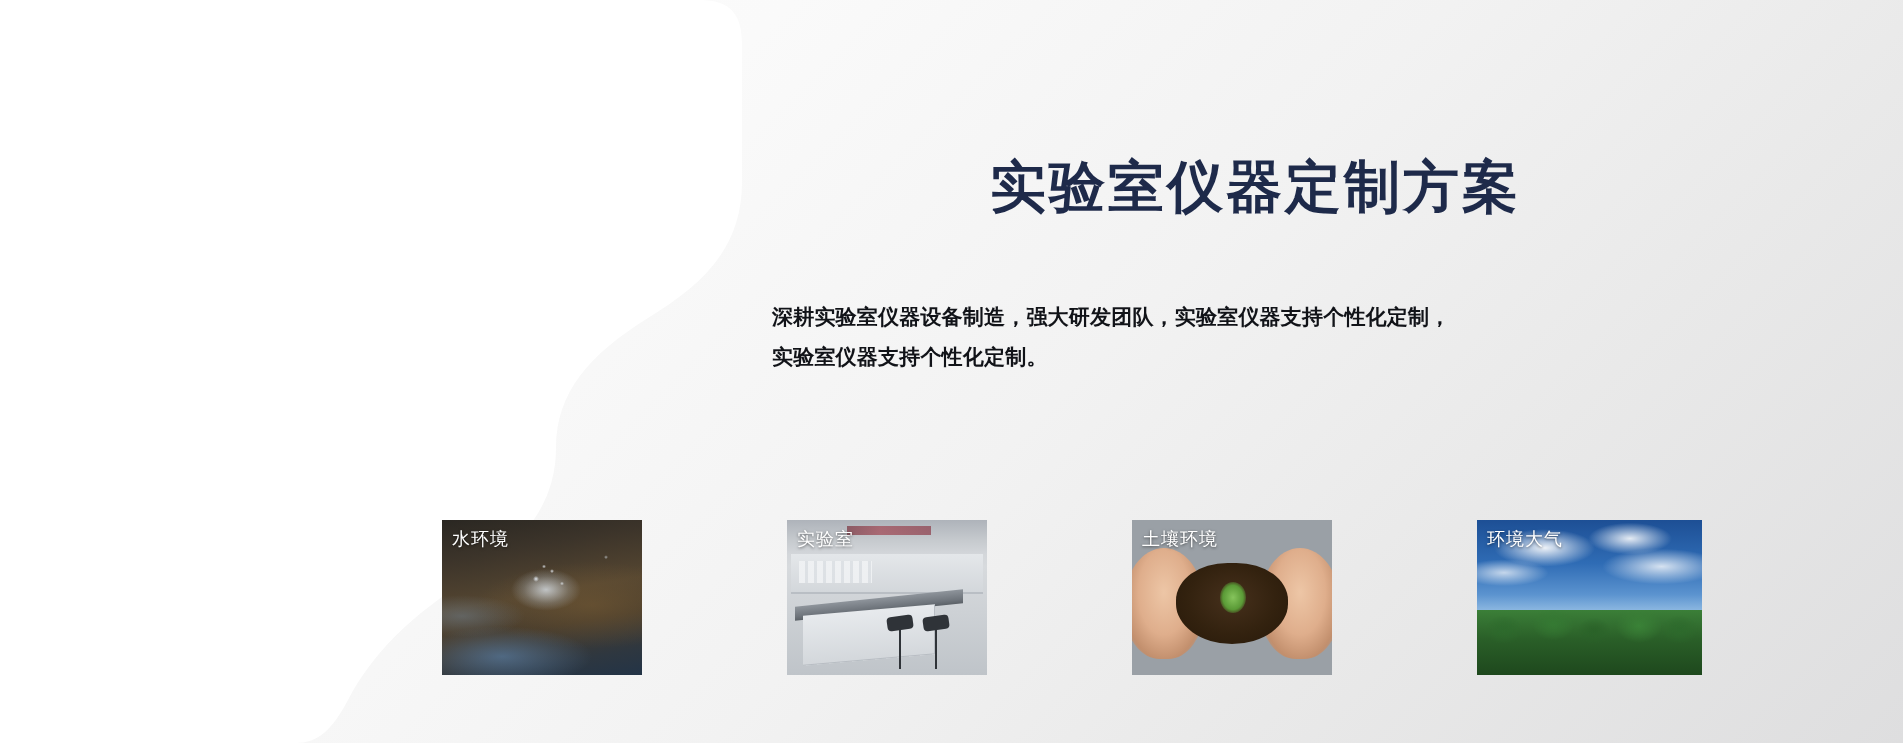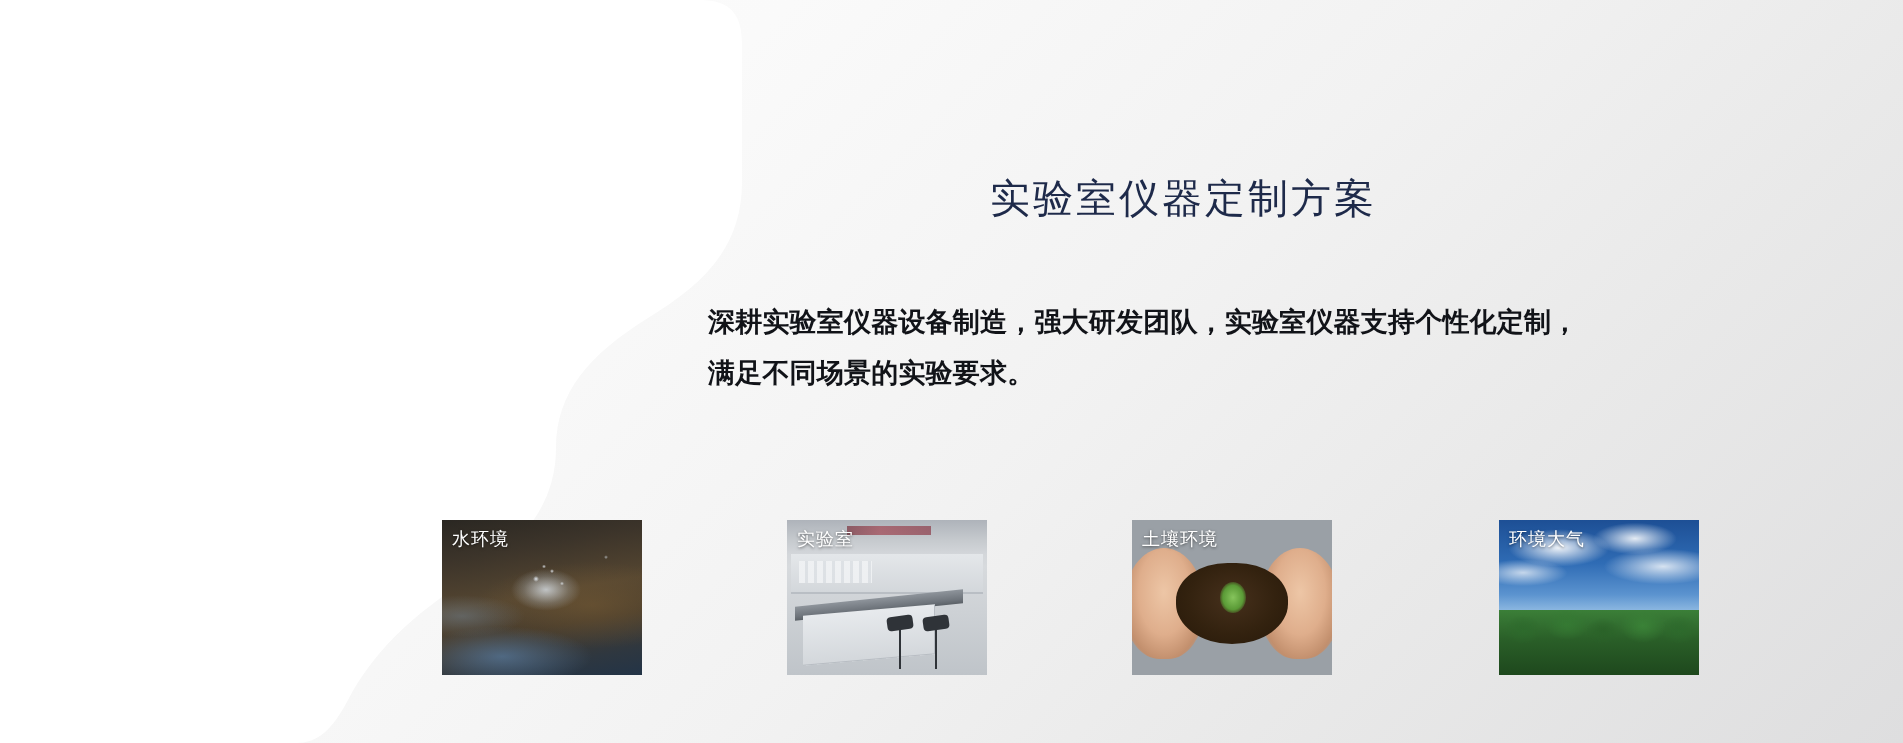--- a/index.html
+++ b/index.html
@@ -12,40 +12,40 @@
     position:relative;width:1903px;height:743px;overflow:hidden;
     background:linear-gradient(135deg,#fdfdfd 0%,#fafafa 30%,#f2f2f2 55%,#e9e9e9 75%,#dededf 100%);
   }
   
   .bg-layer{position:absolute;inset:0;overflow:hidden;}
   .bg-layer svg{position:absolute;top:0;left:0;}
 
   
   .headline{
     position:absolute;left:990px;top:157px;
-    font-size:40px;line-height:1.08;font-weight:400;
-    letter-spacing:3px;color:#1e2a4a;white-space:nowrap;margin-top:20px;
+    font-size:56px;line-height:1.08;font-weight:700;
+    letter-spacing:3px;color:#1e2a4a;white-space:nowrap;
   }
   .subcopy{
-    position:absolute;left:708px;top:297px;width:990px;
-    font-size:27px;line-height:1.9;font-weight:700;
+    position:absolute;left:772px;top:297px;width:990px;
+    font-size:21px;line-height:1.9;font-weight:700;
     color:#111318;letter-spacing:0.2px;
   }
   .subcopy div{white-space:nowrap;}
 
   
   .cards{position:absolute;left:442px;top:520px;width:1300px;height:180px;}
   .card{
     position:absolute;top:0;width:200px;height:155px;
     overflow:hidden;background:#9aa0a6;
   }
   .card:nth-child(1){left:0px;}
   .card:nth-child(2){left:345px;}
   .card:nth-child(3){left:690px;}
-  .card:nth-child(4){left:1057px;}
+  .card:nth-child(4){left:1035px;padding-left:25px;}
   .card .photo{position:absolute;inset:0;}
   .card .cap{
     position:absolute;left:10px;top:7px;
     color:#ffffff;font-size:18px;font-weight:400;
     letter-spacing:1px;
     text-shadow:0 1px 3px rgba(0,0,0,.55);
     z-index:3;white-space:nowrap;
   }
 
   
@@ -156,21 +156,21 @@
                L0,743 Z" fill="#ffffff"></path>
       <circle cx="455" cy="243" r="57" fill="#ffffff"></circle>
       <circle cx="332" cy="594" r="37" fill="#ffffff"></circle>
     </svg>
   </div>
 
   <div class="headline">实验室仪器定制方案</div>
 
   <div class="subcopy">
     <div>深耕实验室仪器设备制造，强大研发团队，实验室仪器支持个性化定制，</div>
-    <div>满足不同场景的实验要求。</div>
+    <div>实验室仪器支持个性化定制。</div>
   </div>
 
   <div class="cards">
 
     <div class="card">
       <div class="photo ph-water"></div>
       <span class="cap">水环境</span>
     </div>
 
     <div class="card">

